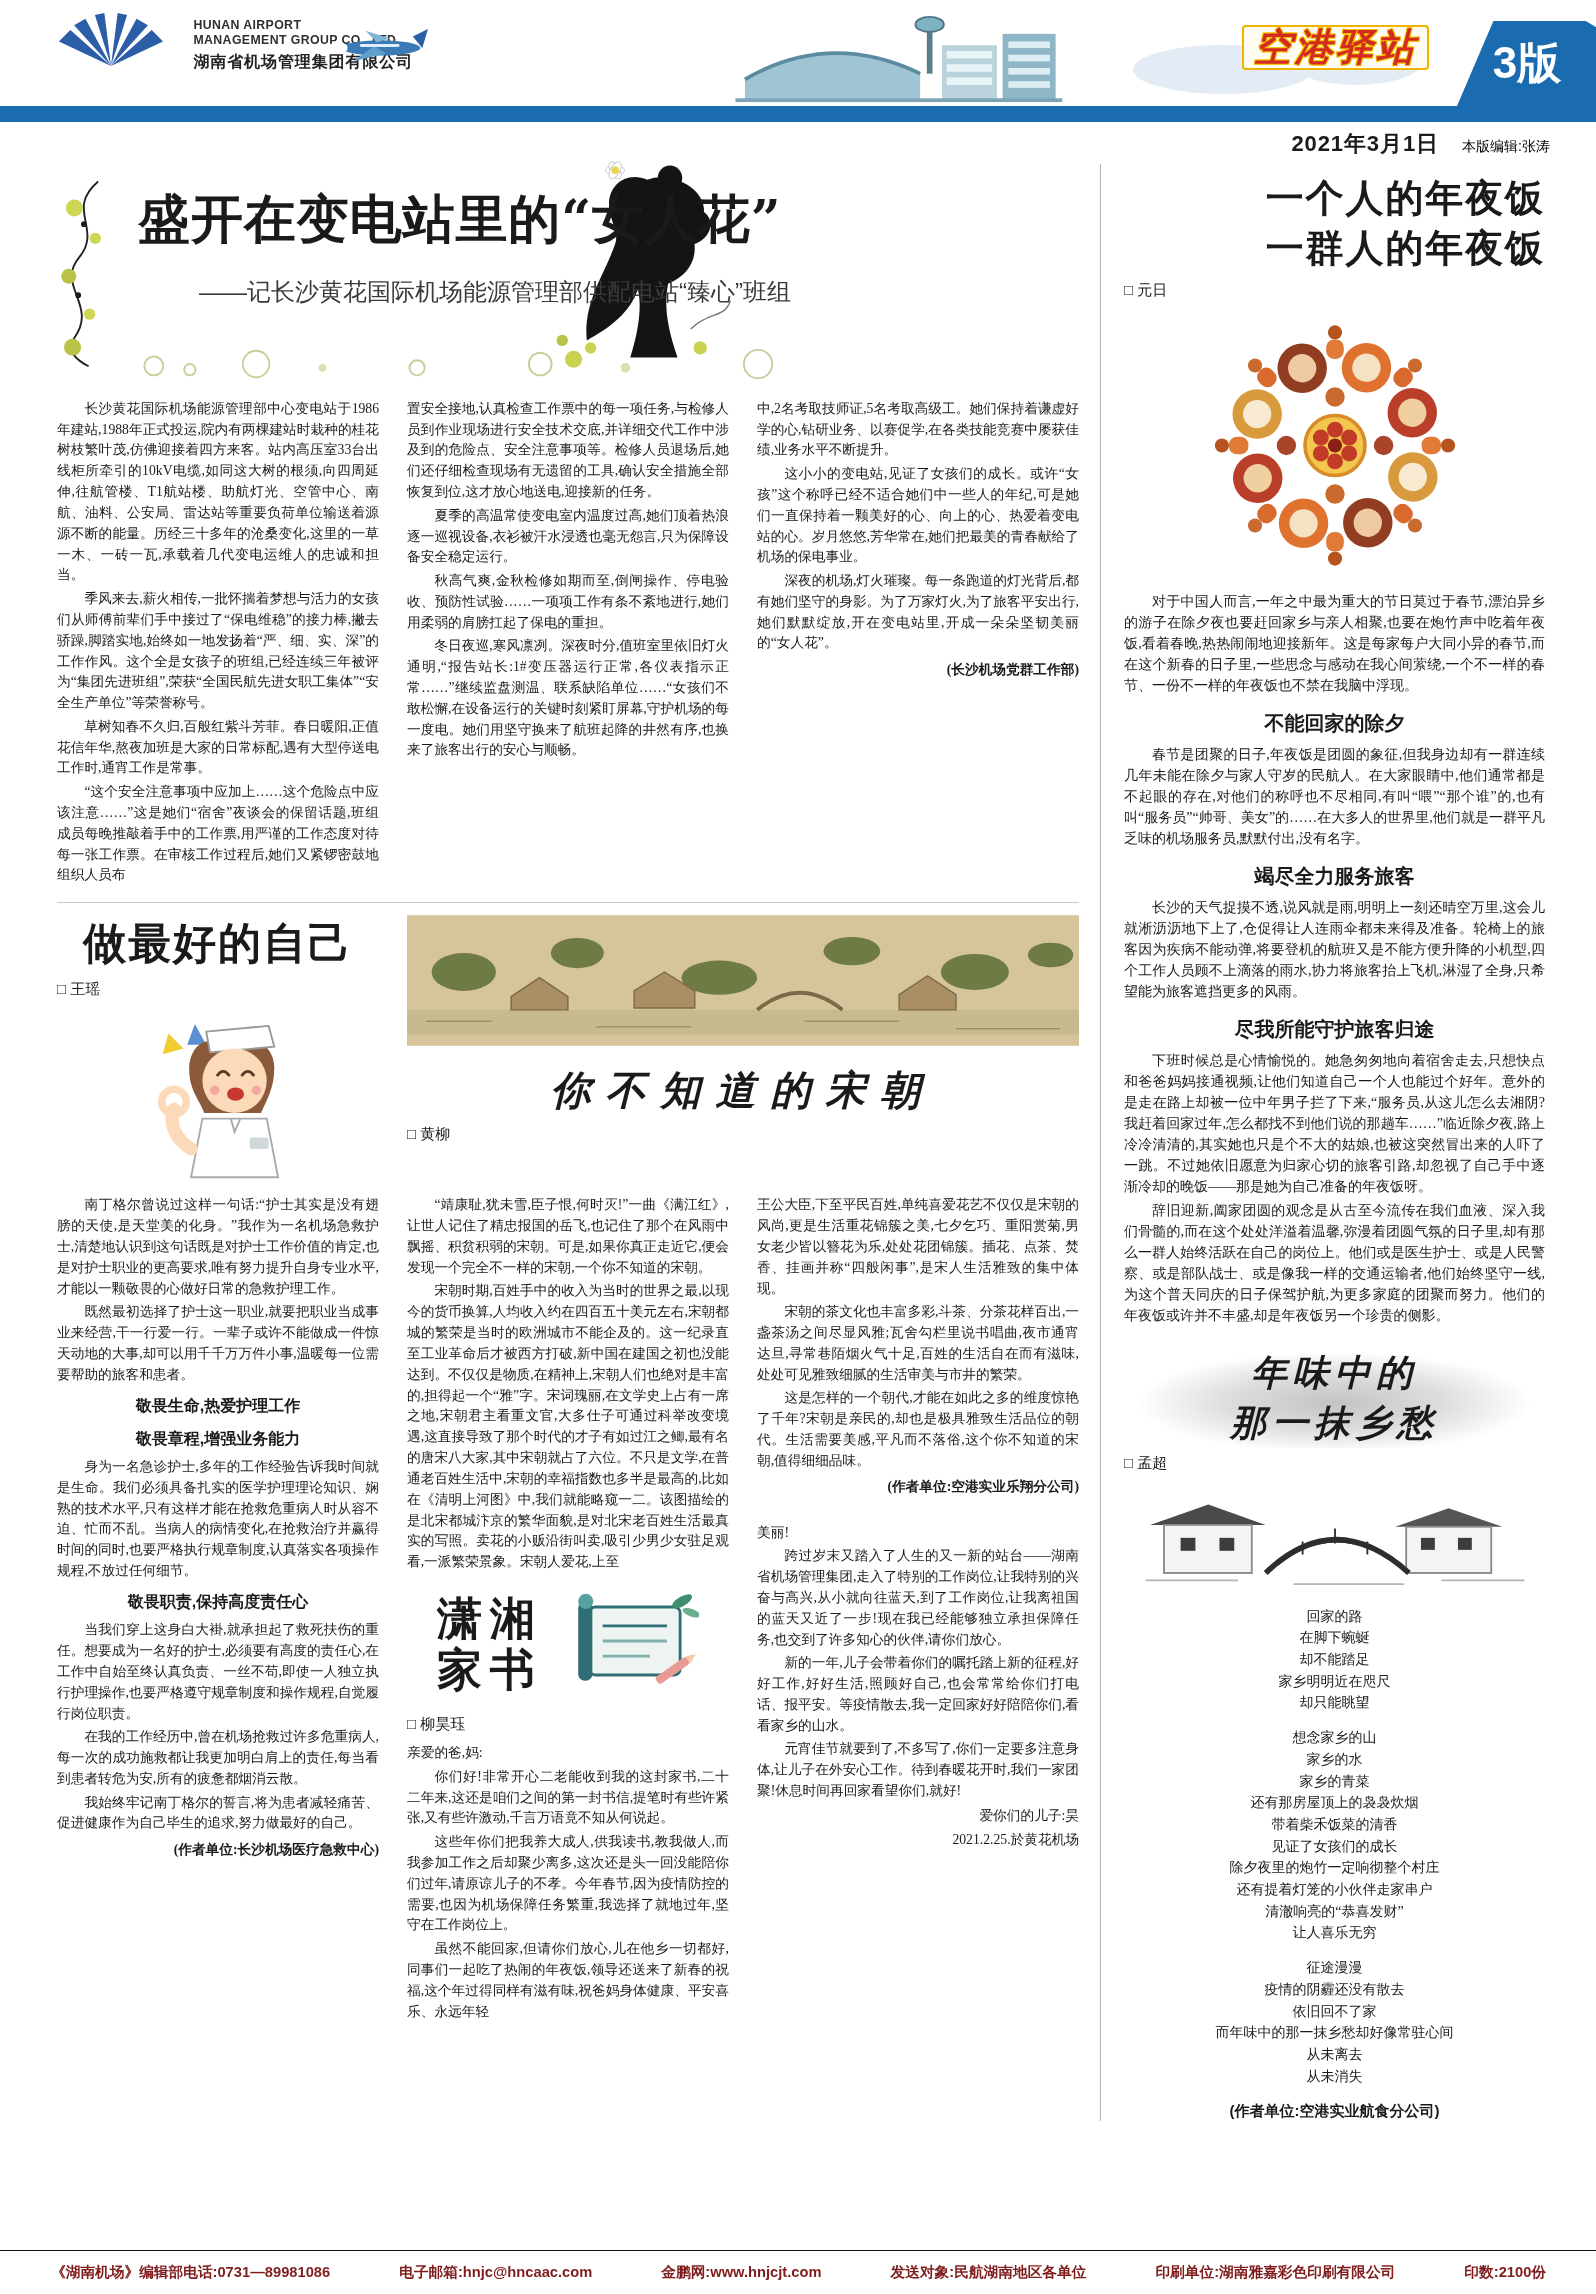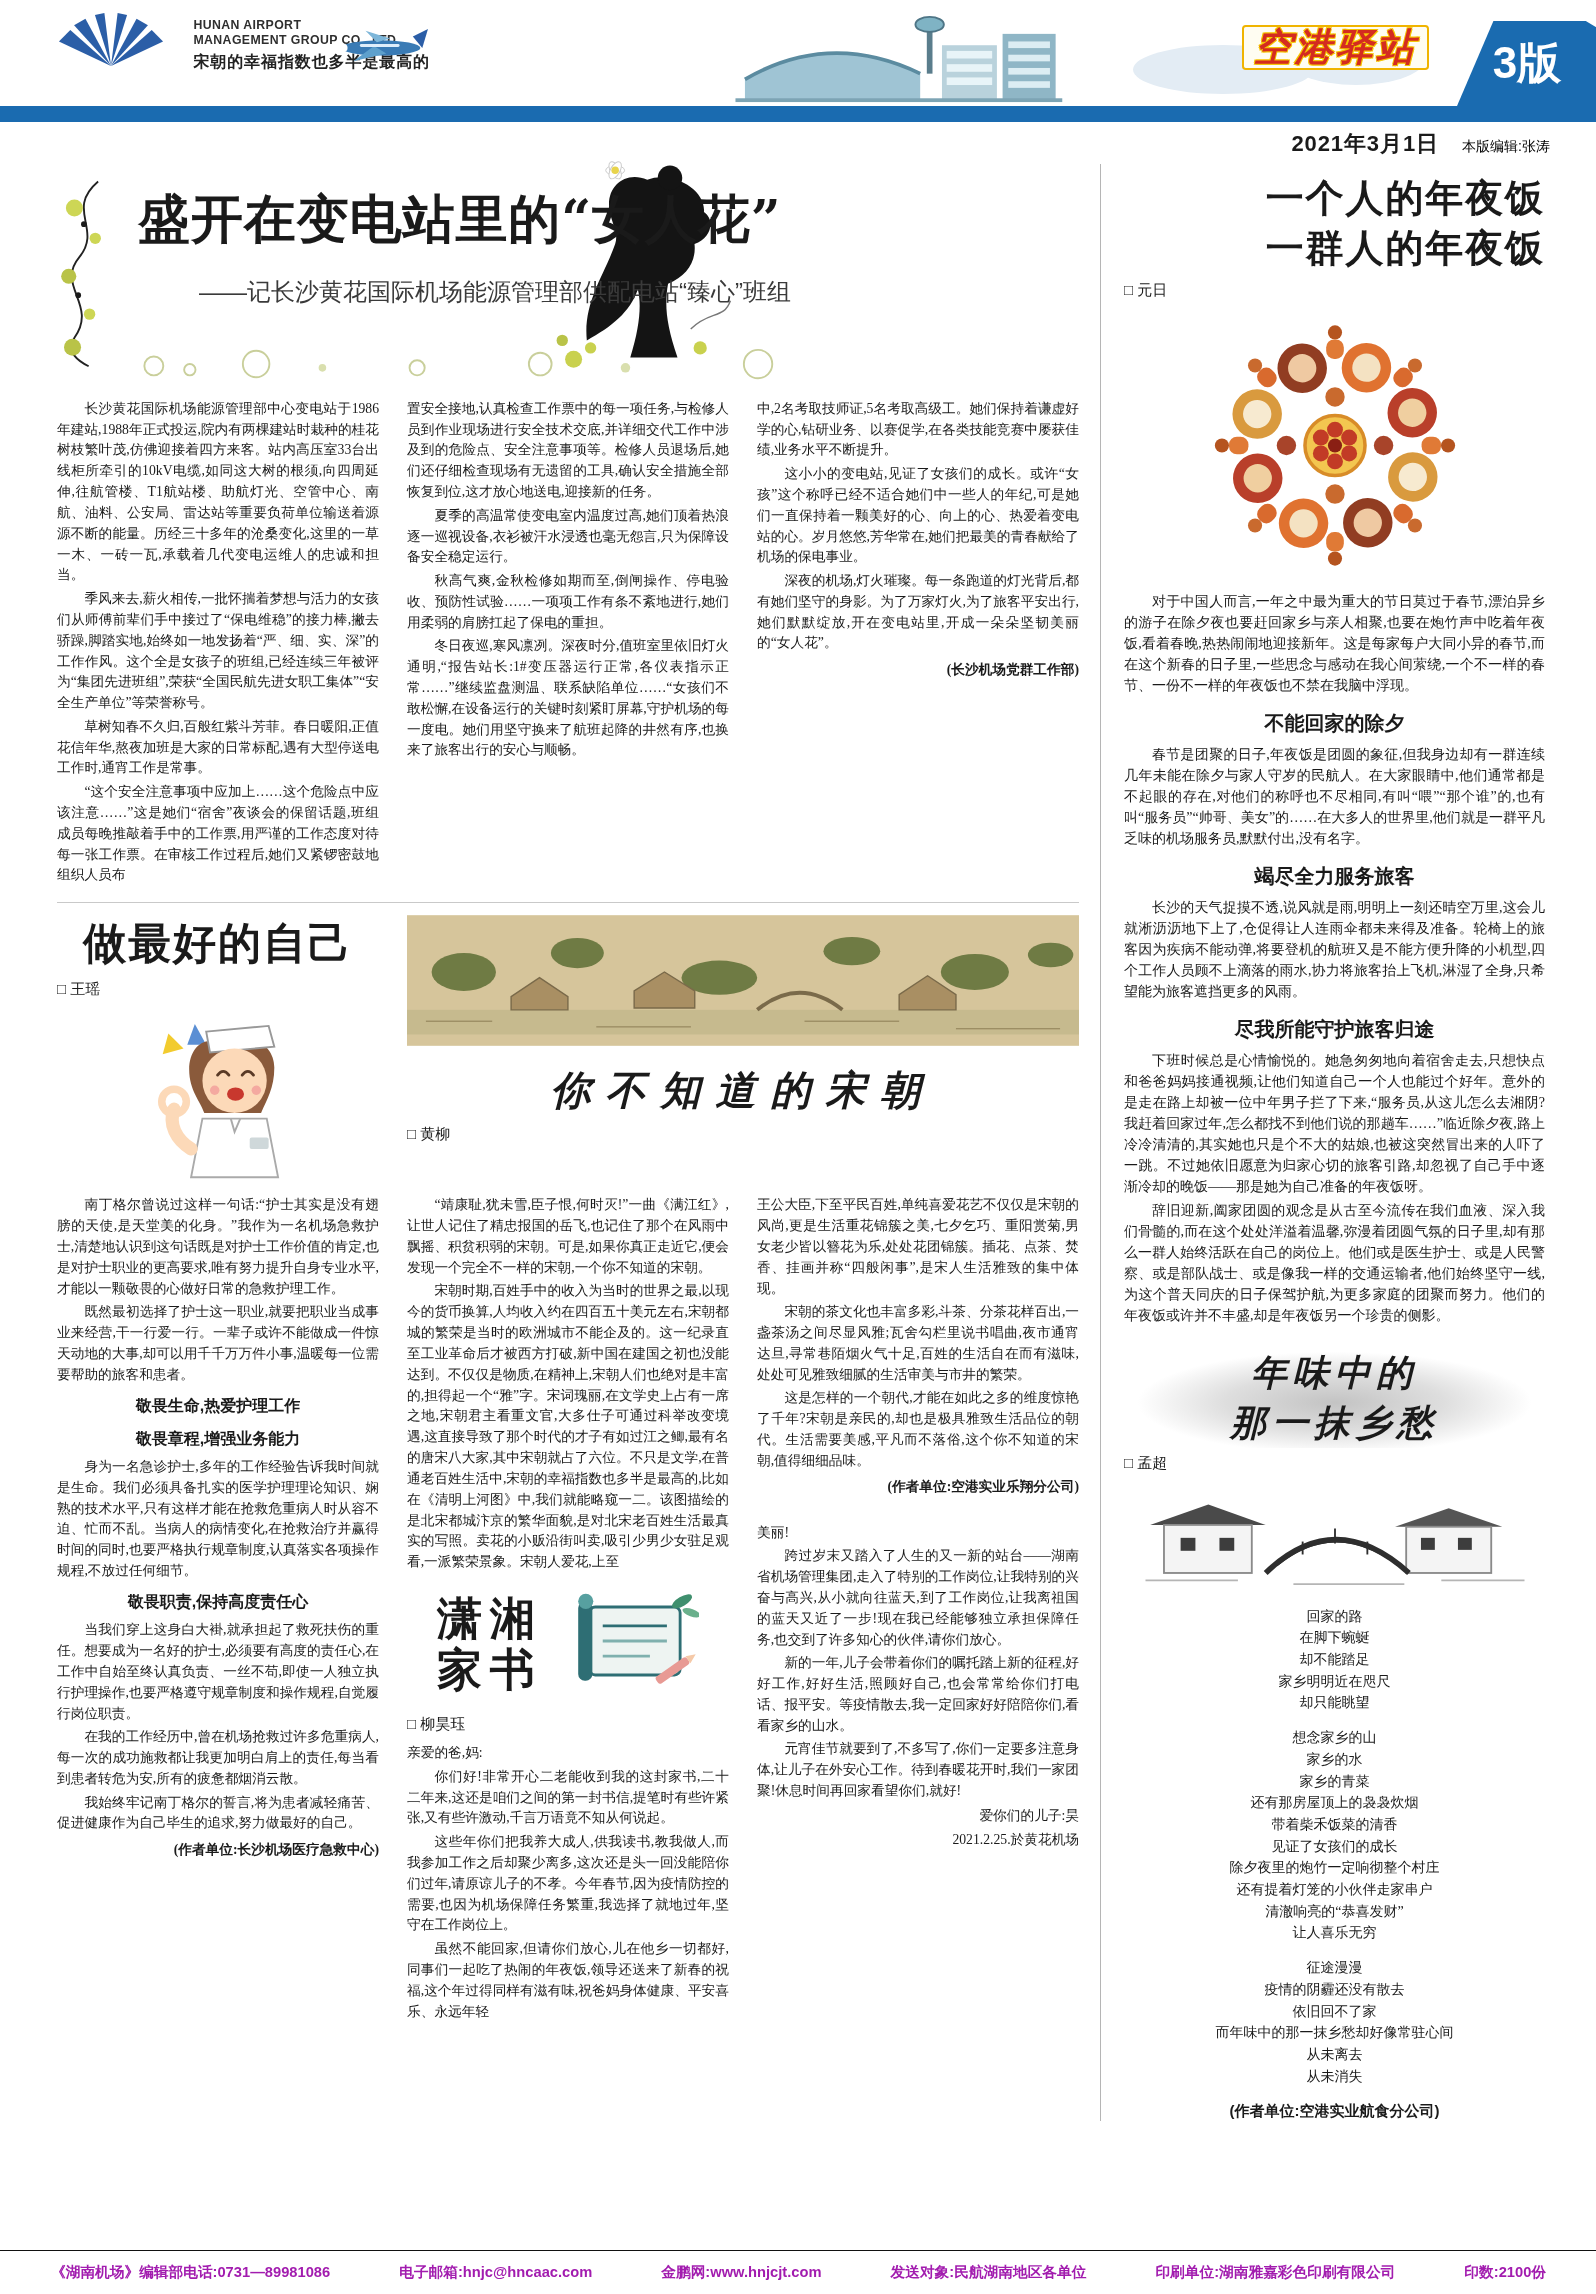--- a/index.html
+++ b/index.html
@@ -80,21 +80,21 @@
               font-family:"DejaVu Serif",serif;letter-spacing:5.7px;
               background:radial-gradient(ellipse 65% 70% at 50% 55%, #c3c3c3 0%, #dedede 40%, rgba(255,255,255,0) 72%)}
   .nost .byline{margin:5.7px 0 7.6px}
   .ink-wrap{text-align:center;margin-bottom:9.5px}
   .poem{font-size:14px}
   .nost-attr{text-align:center;font-family:"Liberation Sans",sans-serif;font-weight:bold;font-size:15px;margin-top:15px}
 
   
   .footer{position:absolute;left:0;right:0;bottom:7.6px;border-top:1.9px solid #111;background:#fff;
           padding:11.4px 51px 5.7px;display:flex;justify-content:space-between;
-          font-family:"Liberation Sans",sans-serif;font-size:14.7px;font-weight:bold;color:#a21caf}
+          font-family:"Liberation Sans",sans-serif;font-size:14.7px;font-weight:bold;color:#7f1d1d}
 </style>
 </head>
 <body>
 
 <div class="hdr">
   <div class="cloud" style="right:284px;top:45px;width:180px;height:49px"></div>
   <div class="cloud" style="right:170px;top:28px;width:142px;height:57px"></div>
   <div class="logo">
     <span>
       <svg width="142" height="59" viewBox="0 0 150 62">
@@ -104,21 +104,21 @@
           <path d="M75 58 L58 4 L68 2 Z"></path>
             <path d="M75 58 L82 2 L92 4 Z"></path>
           <path d="M75 58 L102 8 L114 15 Z"></path>
             <path d="M75 58 L118 20 L130 32 Z"></path>
         </g>
       </svg>
     </span>
     <span class="logo-txt">
       <div class="logo-en"><span>HUNAN AIRPORT</span><br>
       <span>MANAGEMENT GROUP CO., LTD.</span></div>
-      <div class="logo-cn">宋朝的幸福指数也多半是最高的</div>
+      <div class="logo-cn">湖南省机场管理集团有限公司</div>
     </span>
   </div>
   <span class="plane">
     <svg width="123" height="42" viewBox="0 0 130 44">
       <ellipse cx="62" cy="24" rx="42" ry="8" fill="#3a7bb5"></ellipse>
       <path d="M96 12 L112 4 L106 24 Z" fill="#2b5ea7"></path>
       <path d="M55 22 L33 38 L68 30 Z" fill="#5ea0cc"></path>
       <path d="M58 18 L46 6 L72 14 Z" fill="#7db6d9"></path>
       <circle cx="23" cy="24" r="4" fill="#fff"></circle>
       <rect x="40" y="20" width="42" height="3" rx="1.5" fill="#dfeefb"></rect>

